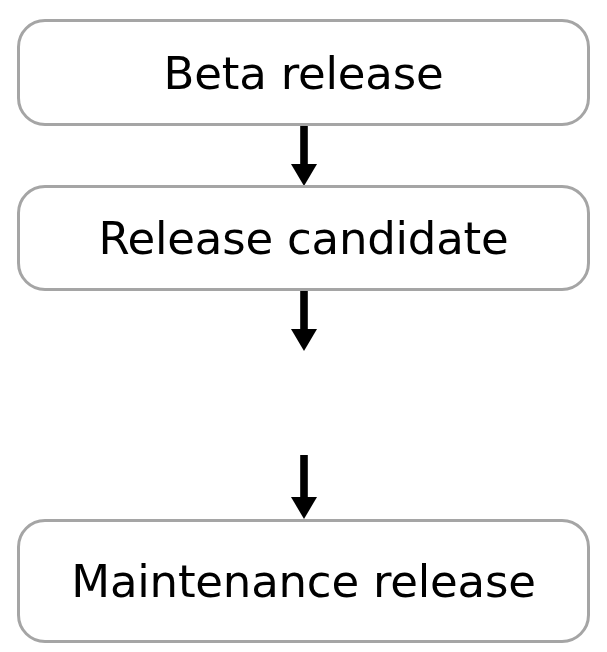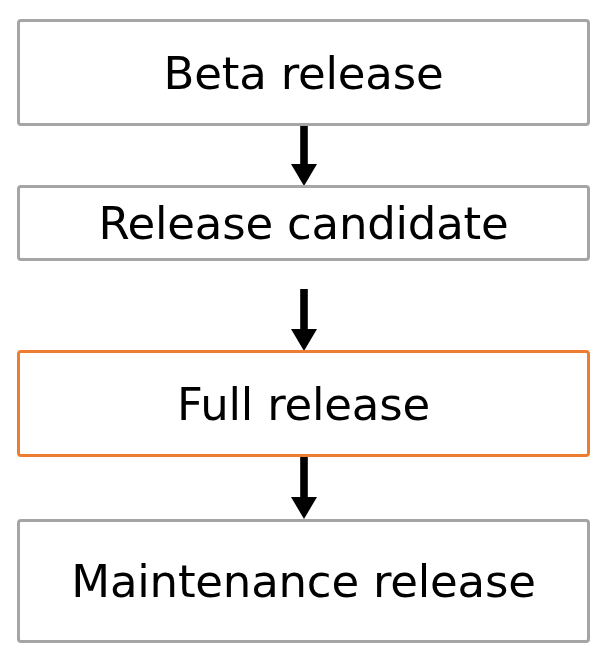--- a/index.html
+++ b/index.html
@@ -19,21 +19,21 @@
     overflow: hidden;
   }
   .node {
     position: absolute;
     left: 17px;
     width: 573px;
     box-sizing: border-box;
     background: #ffffff;
     border-style: solid;
     border-width: 3px;
-    border-radius: 4px;
+    border-radius: 28px;
     display: flex;
     align-items: center;
     justify-content: center;
     z-index: 2;
   }
   .node.gray   { border-color: #a5a5a5; }
   .node.orange { border-color: #ed7d31; }
 
   .node-label {
     font-family: "DejaVu Sans", "Liberation Sans", sans-serif;
@@ -43,21 +43,21 @@
     color: #000000;
     letter-spacing: -0.2px;
     white-space: nowrap;
     text-align: center;
     position: relative;
     top: 1px;
   }
 
   
   #node-0 { top: 19px;  height: 107px; }
-  #node-1 { top: 185px; height: 76px; }
+  #node-1 { top: 185px; height: 106px; }
   #node-2 { top: 350px; height: 107px; }
   #node-3 { top: 519px; height: 124px; }
 
   .connector {
     position: absolute;
     z-index: 1;
   }
   .connector svg { display: block; }
 
   #conn-0 { left: 288px; top: 124px; }
@@ -84,23 +84,20 @@
     <span class="node-label">Release candidate</span>
   </div>
 
   <div class="connector" id="conn-1">
     <svg width="32" height="63" viewBox="0 0 32 63" aria-hidden="true">
       <rect x="12.2" y="0" width="7.6" height="42" fill="#000000"></rect>
       <polygon points="3,40 29,40 16,62" fill="#000000"></polygon>
     </svg>
   </div>
 
-  <div class="node orange" id="node-2" style="border-color: rgb(237, 125, 49);">
-    <span class="node-label">Full release</span>
-  </div>
 
   <div class="connector" id="conn-2">
     <svg width="32" height="66" viewBox="0 0 32 66" aria-hidden="true">
       <rect x="12.2" y="0" width="7.6" height="44" fill="#000000"></rect>
       <polygon points="3,42 29,42 16,64" fill="#000000"></polygon>
     </svg>
   </div>
 
   <div class="node gray" id="node-3" style="border-color: rgb(165, 165, 165);">
     <span class="node-label">Maintenance release</span>

